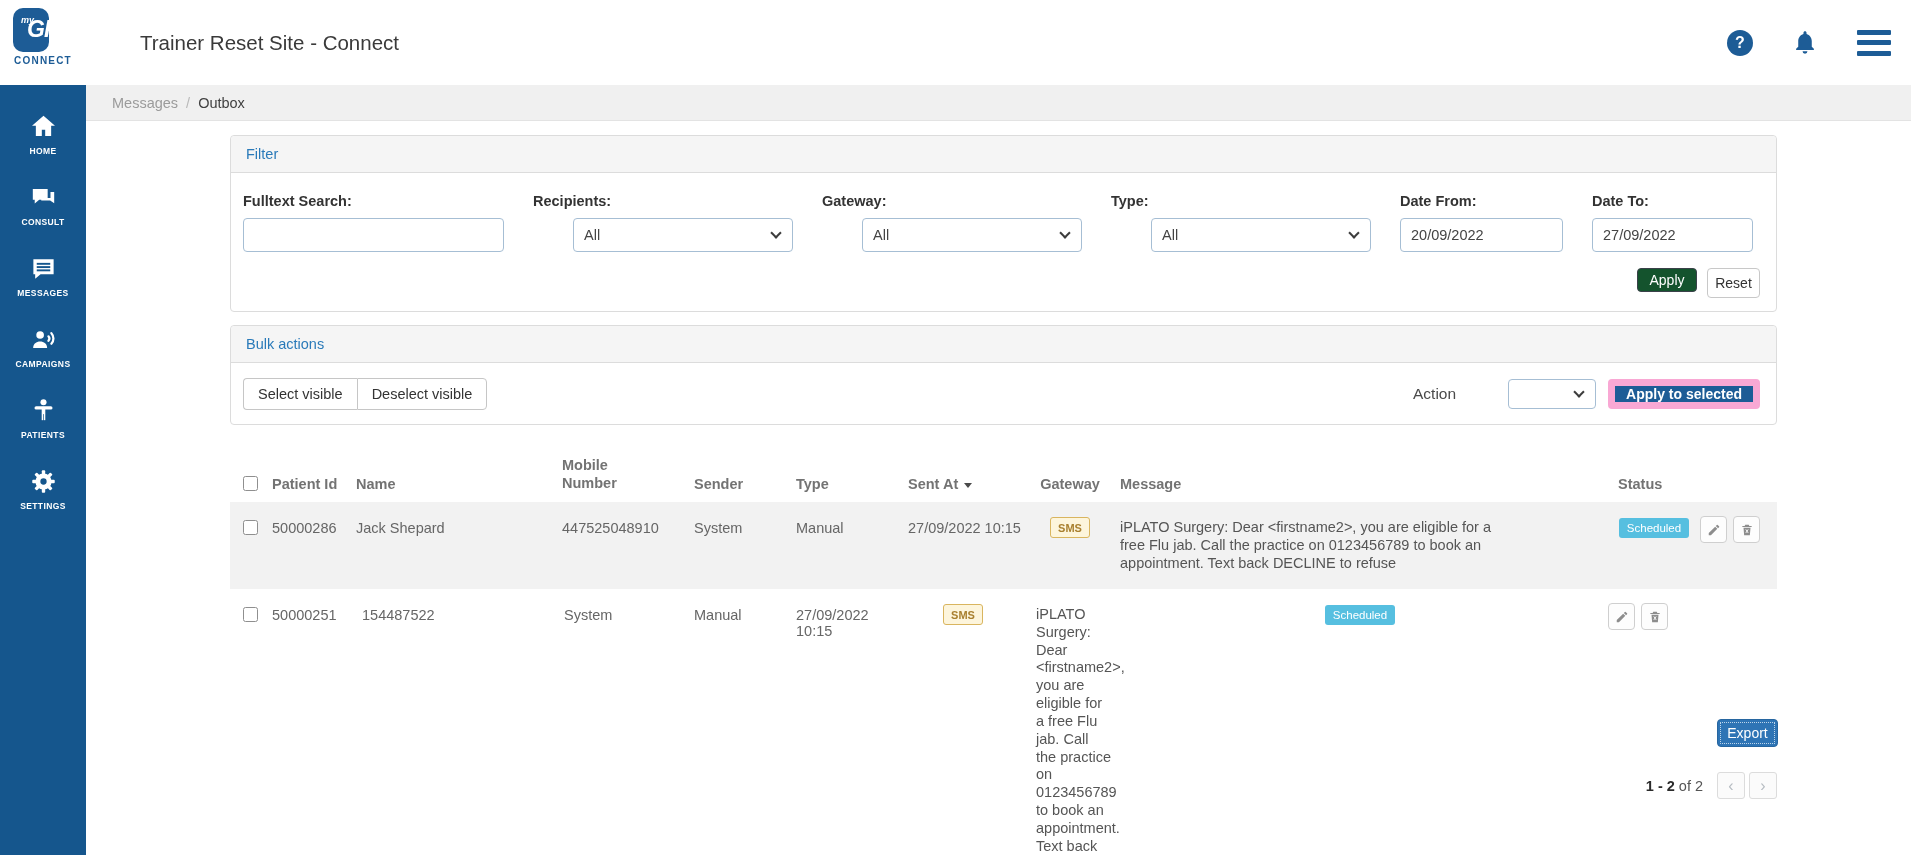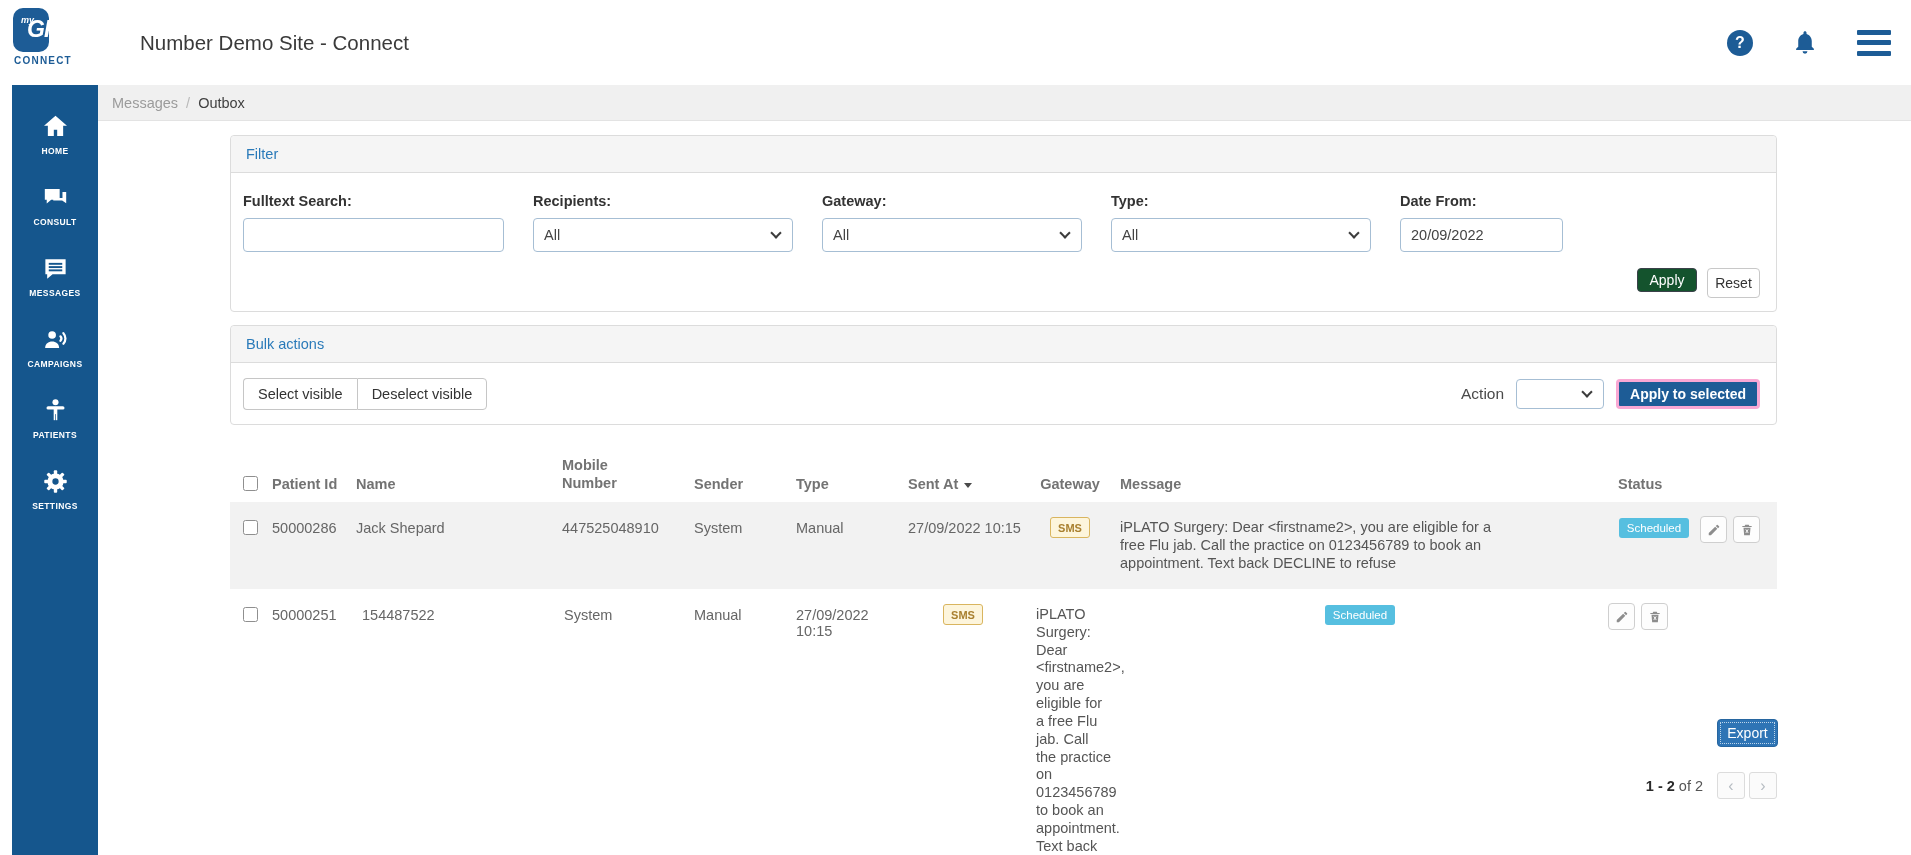--- a/index.html
+++ b/index.html
@@ -31,59 +31,59 @@
   
   .breadcrumb {
     position:absolute; left:86px; top:85px; width:1825px; height:36px;
     background:#f0f0f0; border-bottom:1px solid #e3e3e3;
     display:flex; align-items:center; padding-left:26px; font-size:14.5px; gap:8px;
   }
   .bc-parent { color:#9b9b9b; cursor:pointer; }
   .bc-sep { color:#b9b9b9; }
   .bc-current { color:#3f3f3f; }
   
-  .sidebar { position:absolute; left:12px; top:85px; width:86px; height:770px; background:#15568d; padding-top:14px; }
+  .sidebar { position:absolute; left:0; top:85px; width:86px; height:770px; background:#15568d; padding-top:14px; }
   .nav-item { height:71px; display:flex; flex-direction:column; align-items:center; justify-content:center; gap:6px; cursor:pointer; }
   .nav-item svg { width:27px; height:27px; fill:#fff; }
   .nav-label { color:#fff; font-size:8.5px; font-weight:bold; letter-spacing:0.4px; }
   
   .card { position:absolute; left:230px; width:1547px; background:#fff; border:1px solid #dcdcdc; border-radius:4px; }
   .card-header { height:37px; line-height:37px; background:#f5f5f5; border-bottom:1px solid #dcdcdc; color:#2a7ab9; font-size:14.5px; padding-left:15px; border-radius:4px 4px 0 0; }
   .filter-card { top:135px; height:177px; }
   .filter-body { padding:20px 12px 0 12px; }
   .fields-row { display:flex; gap:29px; }
   .field label { display:block; font-size:14.5px; font-weight:bold; color:#333; margin-bottom:9px; }
   .txt-input, .date-input, .selwrap select {
     height:34px; border:1px solid #a6bed4; border-radius:4px; background:#fff;
     font-family:"Liberation Sans", sans-serif; font-size:14.5px; color:#444; padding:0 10px; width:100%;
   }
   .f-text { width:261px; }
   .f-sel  { width:260px; }
   .f-date1 { width:163px; }
   .f-date2 { width:161px; }
-  .selwrap { position:relative; }
+  .selwrap { position:relative;margin-left:40px; }
   .selwrap select { appearance:none; -webkit-appearance:none; padding-right:28px; }
   .chev { position:absolute; right:13px; top:11px; width:8px; height:8px; border-right:2px solid #3c3c3c; border-bottom:2px solid #3c3c3c; transform:rotate(45deg); pointer-events:none; }
   .filter-actions { display:flex; justify-content:flex-end; gap:10px; margin-top:16px; padding-right:4px; }
   button { font-family:"Liberation Sans", sans-serif; cursor:pointer; }
   .btn-apply { width:60px; height:24px; background:#14532d; color:#fff; border:1px solid #3a4149; border-radius:4px; font-size:14px; }
   .btn-reset { width:53px; height:30px; background:#fff; color:#333; border:1px solid #c8c8c8; border-radius:4px; font-size:14px; }
   
   .bulk-card { top:325px; height:100px; }
   .bulk-body { height:62px; display:flex; align-items:center; justify-content:space-between; padding:0 16px 0 12px; }
   .btn-group { display:flex; }
   .btn-group button { height:32px; padding:0 14px; background:#fff; border:1px solid #c6c6c6; font-size:14.5px; color:#333; }
   .btn-group button:first-child { border-radius:4px 0 0 4px; border-right:none; }
   .btn-group button:last-child { border-radius:0 4px 4px 0; }
   .bulk-right { display:flex; align-items:center; gap:12px; }
   .action-label { font-size:15.5px; color:#4a4a4a;text-align:right; }
   .action-selwrap { width:88px; }
   .action-selwrap select { height:30px; }
   .action-selwrap .chev { top:9px; }
-  .btn-apply-selected { height:30px; padding:0 11px; background:#1d5c96; color:#fff; border:3px solid #f9a8d4; border-radius:4px; font-size:14px; font-weight:bold; }
+  .btn-apply-selected { height:30px; padding:0 11px; background:#1d5c96; color:#fff; border:7px solid #f9a8d4; border-radius:4px; font-size:14px; font-weight:bold; }
   
   .datatable { position:absolute; left:230px; top:452px; width:1547px; font-size:14.5px; }
   .grid { display:grid; grid-template-columns:40px 84px 200px 130px 102px 112px 130px 84px 496px 92px 77px; }
   .thead { height:50px; align-items:end; }
   .th { font-weight:bold; color:#737373; padding-bottom:10px; display:flex; align-items:flex-end; }
   .th-mobile span { display:inline-block; width:62px; line-height:1.2; }
   .th-center { justify-content:center; }
   .pl2 { padding-left:2px; } .pl8 { padding-left:8px; } .pl10 { padding-left:10px; }
   .sort-arrow { width:0; height:0; border-left:4px solid transparent; border-right:4px solid transparent; border-top:5px solid #4a4a4a; margin:0 0 4px 6px; }
   .trow { min-height:87px; color:#666; }
@@ -111,21 +111,21 @@
 <body>
 
 <header class="topbar">
   <div class="logo-block">
     <div class="logo-tile">
       <span class="logo-my">my</span>
       <span class="logo-gp">GP</span>
     </div>
     <div class="logo-caption">CONNECT</div>
   </div>
-  <h1 class="app-title">Number Demo Site - Connect</h1>
+  <h1 class="app-title">Trainer Reset Site - Connect</h1>
   <div class="topbar-actions">
     <div class="help-btn">
       <span>?</span>
     </div>
     <div class="bell-btn">
       <svg viewBox="0 0 24 24">
           <path d="M12 2c-.74 0-1.33.6-1.33 1.33v.9C7.95 5.02 6.2 7.45 6.2 10.33v4.97L4.4 17v1.1h15.2V17l-1.8-1.7v-4.97c0-2.88-1.75-5.31-4.47-6.1v-.9C13.33 2.6 12.74 2 12 2zm-2.1 17.1a2.1 2.1 0 0 0 4.2 0h-4.2z"></path>
         </svg>
     </div>
     <div class="hamburger">
@@ -228,20 +228,24 @@
         <label>Type:</label>
         <div class="selwrap">
           <select><option>All</option></select>
           <i class="chev"></i>
         </div>
       </div>
       <div class="field f-date1">
         <label>Date From:</label>
         <input class="date-input" type="text" value="20/09/2022" style="">
       </div>
+      <div class="field f-date2">
+        <label>Date To:</label>
+        <input class="date-input" type="text" value="27/09/2022" style="">
+      </div>
     </div>
     <div class="filter-actions">
       <button class="btn-apply">Apply</button>
       <button class="btn-reset">Reset</button>
     </div>
   </div>
 </section>
 
 <section class="card bulk-card">
   <div class="card-header">Bulk actions</div>

